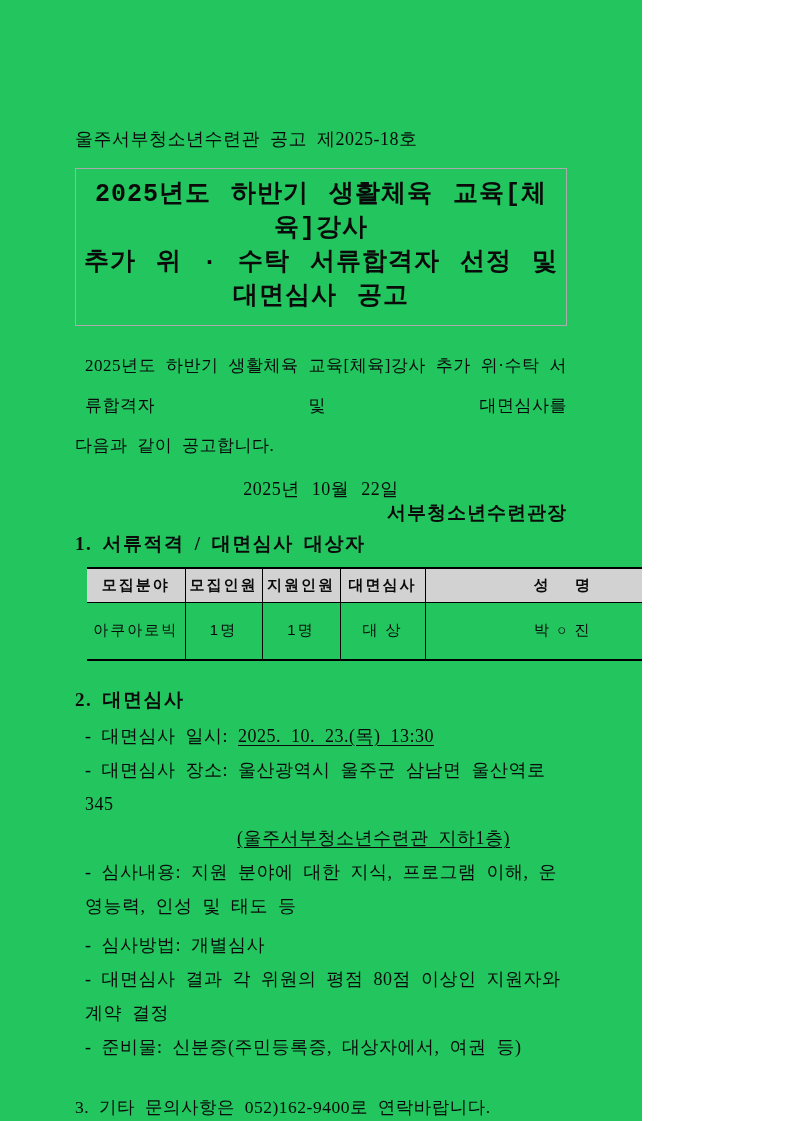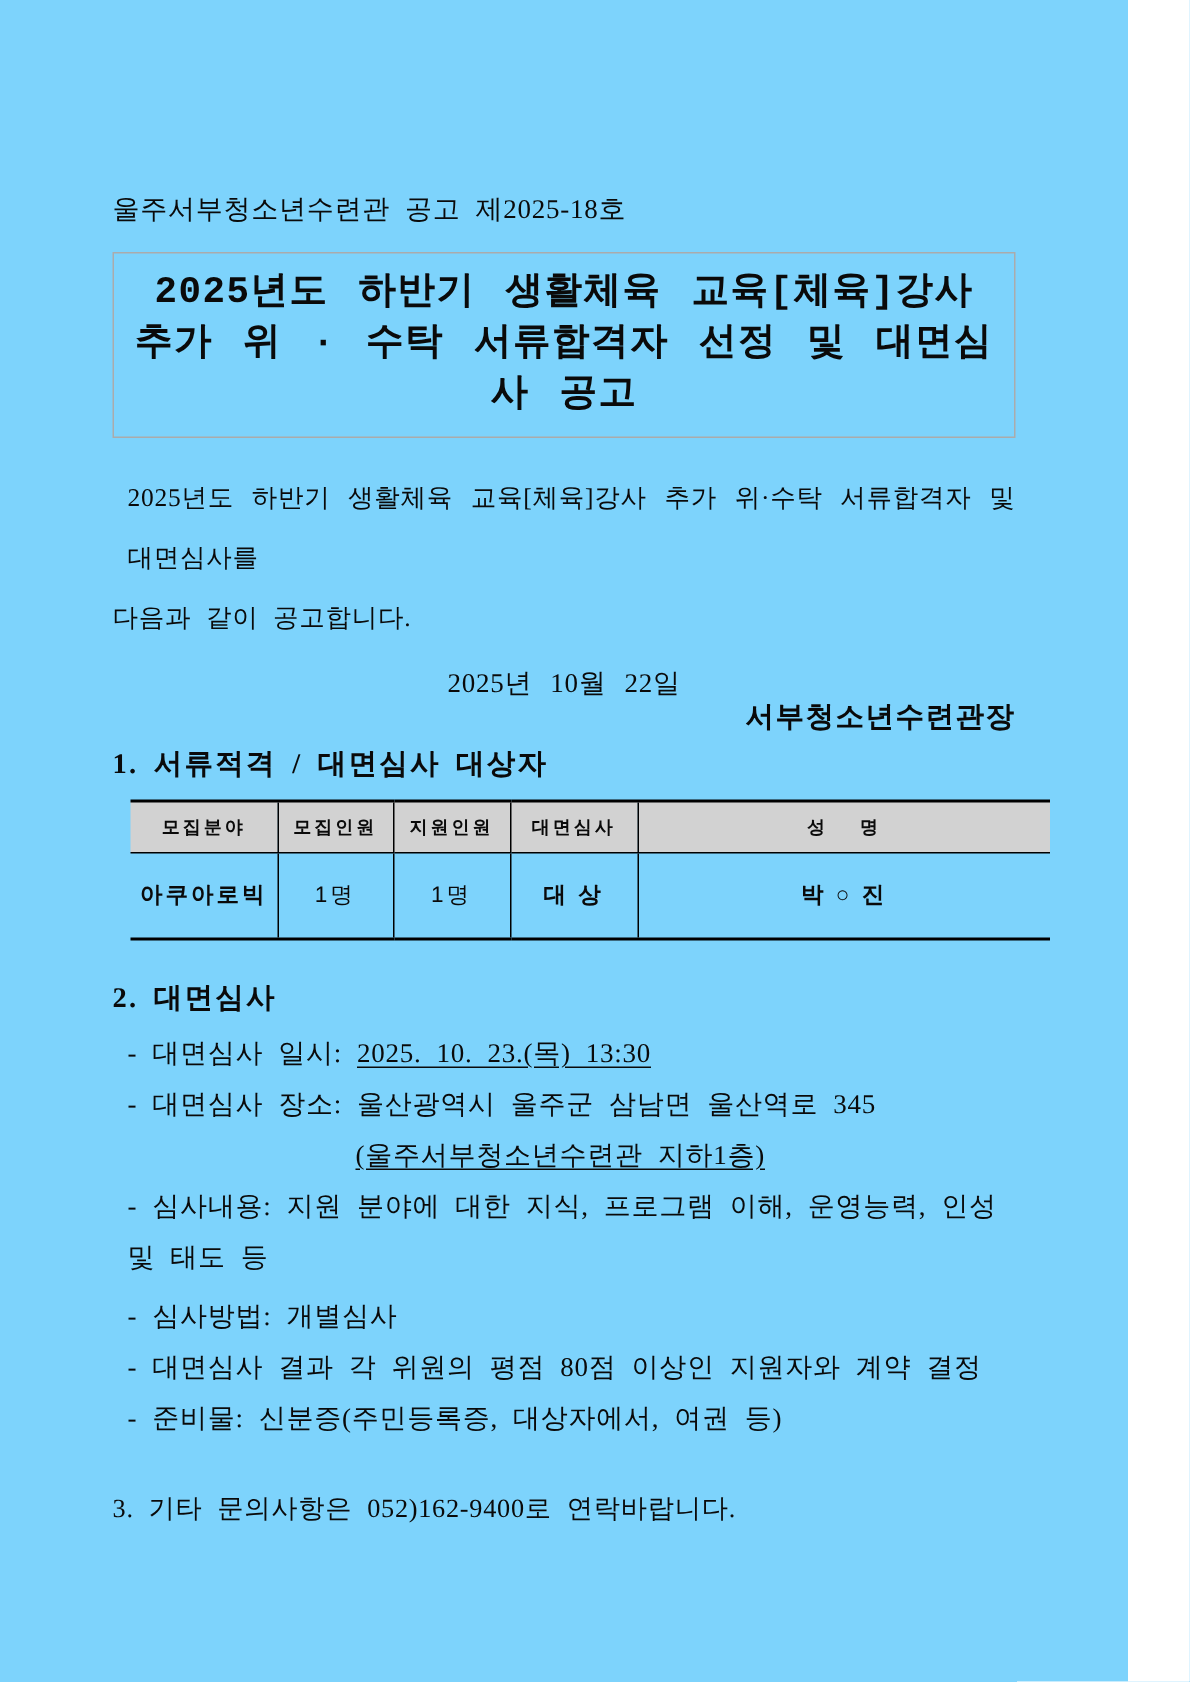--- a/index.html
+++ b/index.html
@@ -1,20 +1,20 @@
 <!DOCTYPE html>
 <html lang="ko"><head>
 <meta charset="utf-8">
 <style>
   * { margin:0; padding:0; box-sizing:border-box; }
   html,body { background:#ffffff; }
   .page {
     position:relative;
-    width:752px; height:1121px;
-    background:#7dd3fc;
+    width:642px; height:1121px;
+    background:#22c55e;
     padding:128px 75px 0 75px;
     font-family:"Liberation Serif", serif;
     color:#0a0a0a;
     overflow:hidden;
   }
   .doc-number {
     font-size:18px; line-height:23px;
     letter-spacing:0.5px; word-spacing:5px;
   }
   .title-box {
@@ -39,29 +39,29 @@
     width:613px;
     font-family:"Liberation Sans", sans-serif;
     table-layout:fixed;
   }
   table.roster th, table.roster td { white-space:pre; text-align:center; vertical-align:middle; }
   table.roster thead th {
     background:#d2d2d2;
     border-top:2.5px solid #000;
     border-bottom:1.5px solid #000;
     height:34px;
-    font-size:12px; font-weight:bold; letter-spacing:2px;
+    font-size:15px; font-weight:bold; letter-spacing:2px;
   }
   table.roster tbody td {
     height:58px;
     border-bottom:2.5px solid #000;
     font-size:15px; letter-spacing:2px;
   }
   table.roster th + th, table.roster td + td { border-left:1.5px solid #000; }
-  .cell-bold { font-weight:bold;margin-left:24px; }
+  .cell-bold { font-weight:normal;margin-left:24px; }
   .sec2-heading { margin-top:26px; }
   .bullets { margin-top:6px; padding-left:10px; font-size:18px; letter-spacing:0.5px; word-spacing:5px; }
   .b-line { line-height:34px; }
   .b-gap { margin-top:5px; }
   .b-sub { padding-left:152px; }
   .u-val { text-decoration:underline; text-underline-offset:3px; }
   .section3 { margin-top:30px; font-size:17.5px; line-height:26px; letter-spacing:0.5px; word-spacing:5px; }
 </style>
 </head>
 <body>

